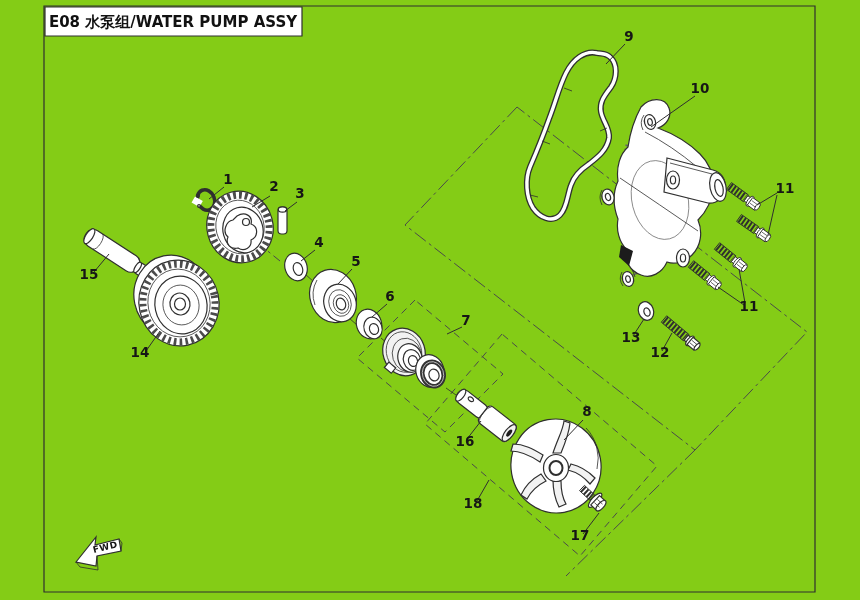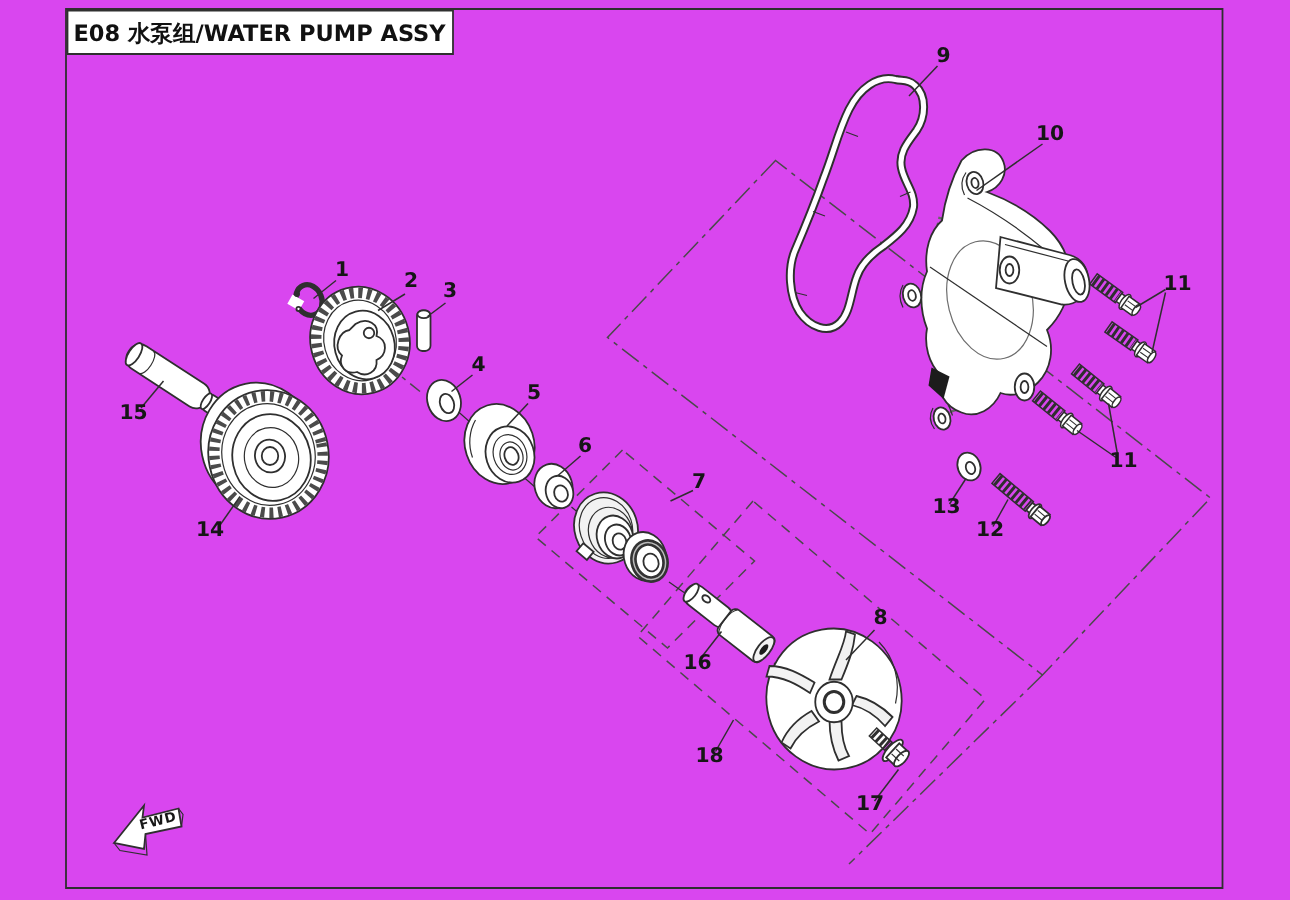--- a/index.html
+++ b/index.html
@@ -1,16 +1,16 @@
 <!DOCTYPE html>
 <html><head>
 <meta charset="utf-8">
 <style>
   html,body{margin:0;padding:0;background:#fff;}
-  .stage{position:relative;width:860px;height:600px;background:#d946ef;overflow:hidden;
+  .stage{position:relative;width:860px;height:600px;background:#84cc16;overflow:hidden;
          font-family:"DejaVu Sans", sans-serif;}
   svg{position:absolute;left:0;top:0;}
   svg *{vector-effect:non-scaling-stroke;}
   .ln{stroke:#2f2f2f;stroke-width:1.2;fill:none;}
   .thin{stroke:#2f2f2f;stroke-width:.8;fill:none;}
   .w{fill:#fff;stroke:#2f2f2f;stroke-width:1.2;}
   .lg{fill:#f2f2f2;stroke:#2f2f2f;stroke-width:1.2;}
   .dk{fill:#1c1c1c;stroke:none;}
   .leader{stroke:#2f2f2f;stroke-width:1;fill:none;}
   .dashbox{stroke:#4a4a4a;stroke-width:1;fill:none;stroke-dasharray:7 5;}

